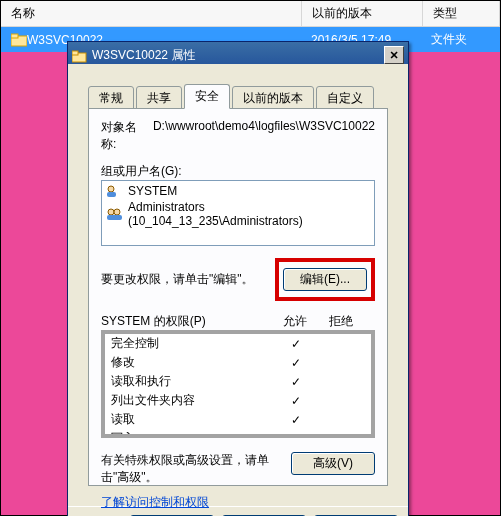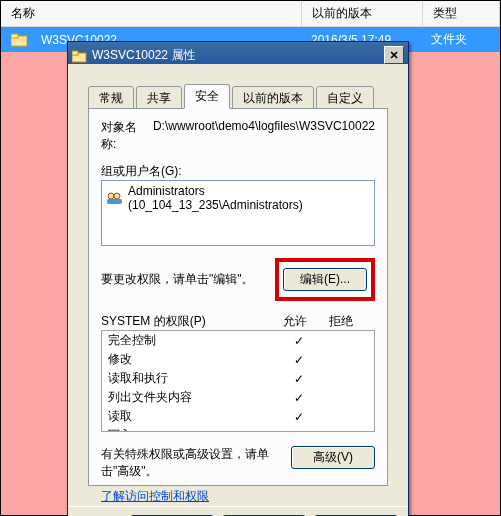--- a/index.html
+++ b/index.html
@@ -1,26 +1,26 @@
 <!DOCTYPE html>
 <html><head>
 <meta charset="utf-8">
 <style>
 html,body{margin:0;padding:0;font-family:"Microsoft YaHei","SimSun",Tahoma,sans-serif;font-size:12px;background:#fff;color:#000}
-.container{width:501px;height:516px;position:relative;background:#fca5a5;border:1px solid #000;box-sizing:border-box}
+.container{width:501px;height:516px;position:relative;background:#ec4899;border:1px solid #000;box-sizing:border-box}
 
 .explorer-header{display:flex;background:#f7f7f7;border-bottom:1px solid #d7d7d7}
 .explorer-header .col{padding:4px 10px;border-right:1px solid #d7d7d7}
 .col-name{width:280px}
 .col-date{width:100px}
 .col-type{flex:1}
 
 .explorer-row{display:flex;background:#3399ff;color:#fff;align-items:center;font-size:12px}
 .explorer-row .cell{padding:4px 10px}
-.explorer-row .cell-name{width:280px;display:flex;align-items:flex-start;gap:14px}
+.explorer-row .cell-name{width:280px;display:flex;align-items:flex-start;gap:0}
 .explorer-row .cell-date{width:100px}
 .explorer-row .cell-type{flex:1}
 
 .dialog{position:absolute;left:66px;top:40px;width:340px;background:#ece9d8;border:1px solid #0a246a;box-shadow:2px 2px 3px rgba(0,0,0,.4)}
 .titlebar{height:22px;background:linear-gradient(#3a6ea5,#27579c);color:#fff;display:flex;align-items:flex-end;padding:0 4px;font-size:12px}
 .titlebar .title{flex:1;padding-left:4px}
 .titlebar .closebtn{width:18px;height:16px;background:#d4d0c8;border:1px solid #fff;border-right-color:#404040;border-bottom-color:#404040;color:#000;display:flex;align-items:center;justify-content:center;font-family:Arial;font-weight:bold;font-size:11px;cursor:pointer}
 .inner{padding:20px}
 
 .tabs{display:flex;align-items:flex-end;margin-bottom:-1px}
@@ -38,21 +38,21 @@
 .usericon{width:16px;height:14px;display:inline-block;position:relative}
 
 .editwrap{display:flex;align-items:center;justify-content:space-between;margin:12px 0}
 .redbox{border:4px solid #d60000;padding:6px 4px}
 .winbtn{min-width:84px;padding:2px 6px;background:#ece9d8;border:1px solid #003c74;border-radius:3px;font-size:12px;cursor:pointer;box-shadow:inset 1px 1px 0 #fff}
 .winbtn:disabled{color:#a0a0a0;cursor:default}
 
 .permhdr{display:flex;font-size:12px;margin-top:6px}
 .permhdr .l{flex:1}
 .permhdr .c{width:46px;text-align:left}
-.permlist{border:1px solid #a3a3a3;background:#fff;height:100px;overflow:auto}
+.permlist{border:4px solid #a3a3a3;background:#fff;height:100px;overflow:auto}
 .permrow{display:flex;align-items:center;padding:1px 6px;font-size:12px}
 .permrow .l{flex:1}
 .permrow .c{width:46px;text-align:center;font-family:Arial}
 .check{color:#000}
 
 .advrow{display:flex;justify-content:space-between;align-items:flex-start;margin-top:14px;gap:10px}
 .link{color:#0046d5;text-decoration:underline;cursor:pointer;margin-top:8px;display:inline-block}
 
 .btnbar{display:flex;justify-content:flex-end;gap:8px;padding:8px 10px;border-top:1px solid #fff}
 .foldericon svg,.usericon svg,.titleicon svg{display:block}
@@ -100,20 +100,29 @@
       <div class="tab">以前的版本</div>
       <div class="tab">自定义</div>
     </div>
     <div class="tabpanel">
       <div class="row objline">
         <span>对象名称:</span>
         <span>D:\wwwroot\demo4\logfiles\W3SVC10022</span>
       </div>
       <div class="labelsm">组或用户名(G):</div>
       <div class="listbox">
+        <div class="listitem">
+          <span class="usericon">
+                <svg width="16" height="14">
+                  <circle cx="5" cy="5" r="3" fill="#f6d9a9" stroke="#8a5a00"></circle>
+                  <rect x="1" y="8" width="9" height="5" rx="2" fill="#4f8edc"></rect>
+                </svg>
+              </span>
+          <span>SYSTEM</span>
+        </div>
         <div class="listitem">
           <span class="usericon">
                 <svg width="18" height="14">
                   <circle cx="5" cy="5" r="3" fill="#f6d9a9" stroke="#8a5a00"></circle>
                   <circle cx="11" cy="5" r="3" fill="#f6d9a9" stroke="#8a5a00"></circle>
                   <rect x="1" y="8" width="15" height="5" rx="2" fill="#4f8edc"></rect>
                 </svg>
               </span>
           <span>Administrators (10_104_13_235\Administrators)</span>
         </div>

